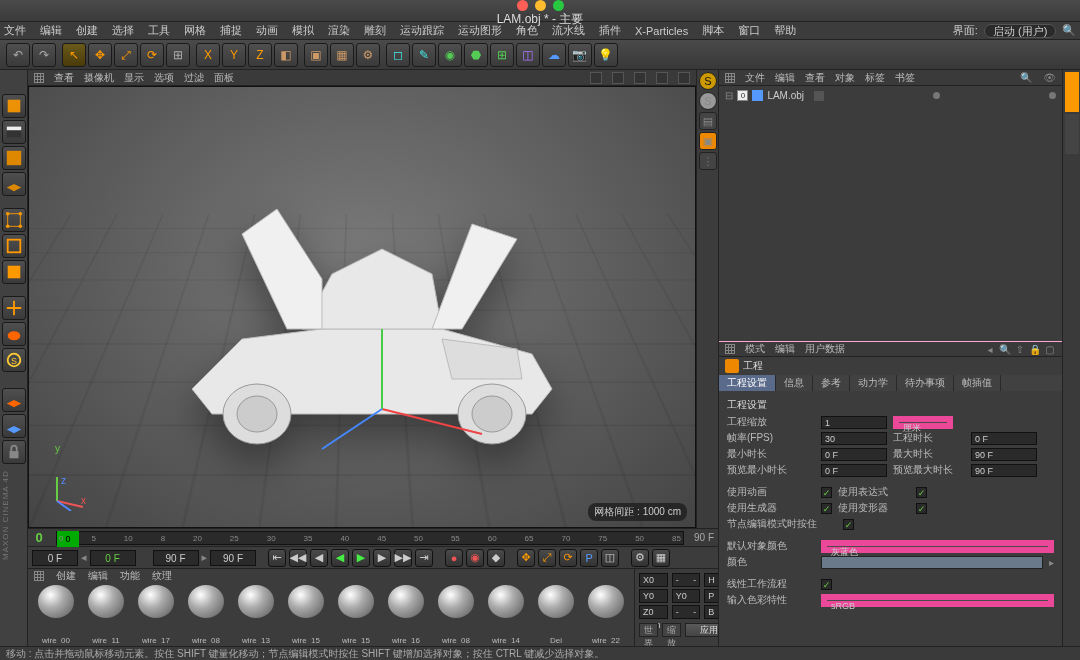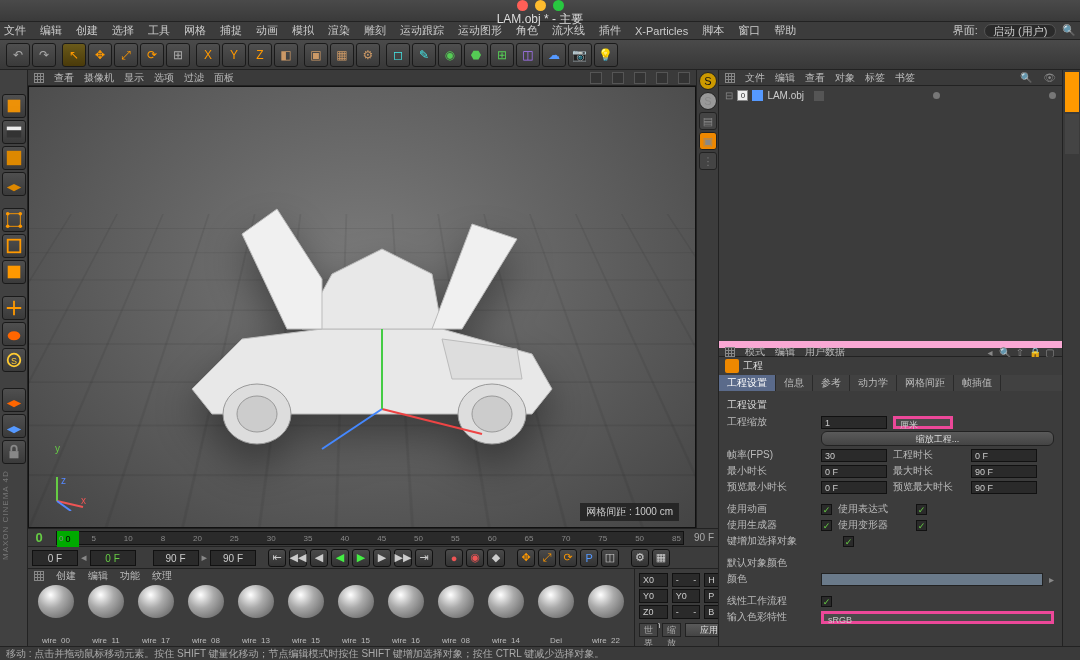--- a/index.html
+++ b/index.html
@@ -37,21 +37,21 @@
   .vp-name{height:14px;background:#555;color:#ddd;font-size:10px;padding:0 6px;line-height:14px;border-bottom:1px solid #222;}
   .viewport{flex:1;position:relative;background:#666;border:1px solid #111;overflow:hidden;}
   .viewport::before{content:"";position:absolute;inset:0;background:radial-gradient(ellipse at 50% 40%,#7a7a7a 0%,#5a5a5a 60%,#444 100%);}
   .grid{position:absolute;inset:0;background-image:
     repeating-linear-gradient(0deg,transparent 0 24px,rgba(0,0,0,.12) 24px 25px),
     repeating-linear-gradient(90deg,transparent 0 24px,rgba(0,0,0,.12) 24px 25px);
     transform:perspective(800px) rotateX(55deg) scale(2.2) translateY(30%);opacity:.6;}
   .car{position:absolute;left:50%;top:55%;transform:translate(-50%,-50%);filter:drop-shadow(0 20px 20px rgba(0,0,0,.4));}
   .axis-gizmo{position:absolute;left:14px;bottom:14px;font-size:10px;}
   .axis-gizmo .y{color:#6c4;position:absolute;left:12px;top:-28px;} .axis-gizmo .x{color:#e55;} .axis-gizmo .z{color:#58f;position:absolute;left:18px;top:4px;}
-  .grid-info{position:absolute;right:16px;bottom:6px;background:rgba(30,30,30,.8);color:#ccc;font-size:10px;padding:2px 6px;}
+  .grid-info{position:absolute;right:8px;bottom:6px;background:rgba(30,30,30,.8);color:#ccc;font-size:10px;padding:2px 6px;border-radius:8px;}
   
   .vp-rtools{width:22px;background:#3c3c3c;display:flex;flex-direction:column;gap:2px;padding:2px;border-left:1px solid #222;}
   .vp-rtools .rt{width:18px;height:18px;border:1px solid #222;border-radius:3px;background:#444;display:flex;align-items:center;justify-content:center;font-size:11px;color:#888;}
   .rt.gold{background:#c90;color:#111;border-radius:50%;} .rt.grey{background:#999;border-radius:50%;} .rt.folder{background:#e80;}
   
   .timeline{height:18px;background:#3a3a3a;display:flex;align-items:center;border-top:1px solid #222;}
   .tl-track{flex:1;height:14px;background:#2a2a2a;position:relative;margin:0 6px;border:1px solid #111;}
   .tl-cursor{position:absolute;left:0;top:-1px;width:22px;height:16px;background:#0a0;color:#000;font-size:9px;text-align:center;line-height:16px;}
   .tl-ticks{position:absolute;inset:0;display:flex;justify-content:space-between;color:#888;font-size:8px;padding:2px 2px 0;}
   .tl-end{width:28px;color:#aaa;font-size:10px;text-align:right;padding-right:4px;}
@@ -80,33 +80,33 @@
   .right-main{flex:1;display:flex;flex-direction:column;}
   .right-tabs{width:18px;background:#3a3a3a;border-left:1px solid #222;display:flex;flex-direction:column;gap:2px;padding:2px;}
   .om-head{height:16px;background:#3a3a3a;display:flex;align-items:center;gap:10px;padding:0 6px;font-size:10px;color:#bbb;border-bottom:1px solid #222;}
   .om-head .sp{flex:1;}
   .om-body{flex:1;background:#3c3c3c;min-height:200px;padding:4px 6px;}
   .om-item{display:flex;align-items:center;gap:4px;color:#ccc;font-size:10px;}
   .om-item .lay{width:11px;height:11px;background:#eee;border:1px solid #888;font-size:8px;color:#333;text-align:center;line-height:9px;}
   .om-item .obj{width:11px;height:11px;background:#59f;}
   .om-item .vis{width:7px;height:7px;border-radius:50%;background:#777;margin-left:auto;}
   
-  .am-head{height:16px;background:#3a3a3a;display:flex;align-items:center;gap:10px;padding:0 6px;font-size:10px;color:#bbb;border-top:7px solid #f9a8d4;border-bottom:1px solid #222;}
+  .am-head{height:16px;background:#3a3a3a;display:flex;align-items:center;gap:10px;padding:0 6px;font-size:10px;color:#bbb;border-top:1px solid #f9a8d4;border-bottom:1px solid #222;}
   .am-title{height:18px;background:#3c3c3c;display:flex;align-items:center;gap:4px;padding:0 6px;font-size:10px;color:#ddd;}
   .am-title .ico{width:14px;height:14px;background:#e80;border-radius:2px;}
   .am-tabs{display:flex;height:16px;background:#414141;font-size:10px;}
   .am-tab{padding:0 8px;line-height:16px;color:#bbb;border-right:1px solid #2a2a2a;}
   .am-tab.active{background:#5a6a8a;color:#fff;}
   .am-body{flex:1;background:#3c3c3c;padding:4px 8px;overflow:auto;}
   .am-sect{color:#ddd;font-size:10px;margin:3px 0;}
   .am-row{display:flex;align-items:center;gap:6px;margin:2px 0;font-size:10px;color:#bbb;}
   .am-row .lbl{width:88px;}
   .am-row .val{width:66px;height:13px;background:#2a2a2a;border:1px solid #111;color:#ccc;font-size:9px;line-height:12px;padding:0 3px;}
   .am-row .chk{width:11px;height:11px;background:#2a2a2a;border:1px solid #111;color:#6c4;font-size:9px;text-align:center;line-height:10px;}
-  .am-row .ddv{height:13px;background:#4a4a4a;border:3px solid #ec4899;color:#ccc;font-size:9px;line-height:12px;padding:0 4px;flex:1;}
+  .am-row .ddv{height:13px;background:#4a4a4a;border:6px solid #ec4899;color:#ccc;font-size:9px;line-height:12px;padding:0 4px;flex:1;}
   .scale-btn{height:15px;background:linear-gradient(#5a5a5a,#444);border:1px solid #222;border-radius:6px;color:#ddd;font-size:9px;text-align:center;line-height:14px;flex:1;}
   .am-icons{display:flex;gap:3px;color:#888;}
   .am-icons span{width:12px;text-align:center;}
   
   .status{height:14px;background:#3a3a3a;border-top:1px solid #222;color:#aaa;font-size:10px;line-height:14px;padding:0 6px;white-space:nowrap;overflow:hidden;position:absolute;left:0;right:0;bottom:0;}
   
   .maxon{position:absolute;left:1px;top:560px;transform:rotate(-90deg);transform-origin:left top;color:#777;font-size:8px;letter-spacing:1px;}
   .lower-split{display:flex;}
   .lower-left{flex:1;display:flex;flex-direction:column;}
   .icon-hash{width:10px;height:10px;background-image:linear-gradient(#888 1px,transparent 1px),linear-gradient(90deg,#888 1px,transparent 1px);background-size:3px 3px;}
@@ -549,34 +549,30 @@
       </div>
       <div class="am-title">
         <span class="ico"></span>
         <span>工程</span>
       </div>
       <div class="am-tabs">
         <div class="am-tab active">工程设置</div>
         <div class="am-tab">信息</div>
         <div class="am-tab">参考</div>
         <div class="am-tab">动力学</div>
-        <div class="am-tab">网格间距</div>
+        <div class="am-tab">待办事项</div>
         <div class="am-tab">帧插值</div>
       </div>
       <div class="am-body">
         <div class="am-sect">工程设置</div>
         <div class="am-row">
           <div class="lbl">工程缩放</div>
           <div class="val">1</div>
           <div class="ddv" style="flex:0 0 60px;">厘米</div>
         </div>
-        <div class="am-row">
-            <div class="lbl"></div>
-            <div class="scale-btn">缩放工程...</div>
-          </div>
 
         <div class="am-row">
           <div class="lbl">帧率(FPS)</div>
           <div class="val">30</div>
           <div class="lbl" style="width:72px;">工程时长</div>
           <div class="val">0 F</div>
         </div>
         <div class="am-row">
           <div class="lbl">最小时长</div>
           <div class="val">0 F</div>
@@ -596,26 +592,27 @@
           <div class="lbl" style="width:72px;">使用表达式</div>
           <div class="chk">✓</div>
         </div>
         <div class="am-row">
           <div class="lbl">使用生成器</div>
           <div class="chk">✓</div>
           <div class="lbl" style="width:72px;">使用变形器</div>
           <div class="chk">✓</div>
         </div>
         <div class="am-row">
-          <div class="lbl" style="width:110px;">键增加选择对象</div>
+          <div class="lbl" style="width:110px;">节点编辑模式时按住</div>
           <div class="chk">✓</div>
         </div>
         <div style="height:4px;"></div>
         <div class="am-row">
           <div class="lbl">默认对象颜色</div>
+          <div class="ddv">灰蓝色</div>
         </div>
         <div class="am-row">
           <div class="lbl">颜色</div>
           <div style="flex:1;height:13px;background:#6a7a8a;border:1px solid #222;"></div>
           <span style="color:#888;">▸</span>
         </div>
         <div style="height:4px;"></div>
         <div class="am-row">
           <div class="lbl">线性工作流程</div>
           <div class="chk">✓</div>

